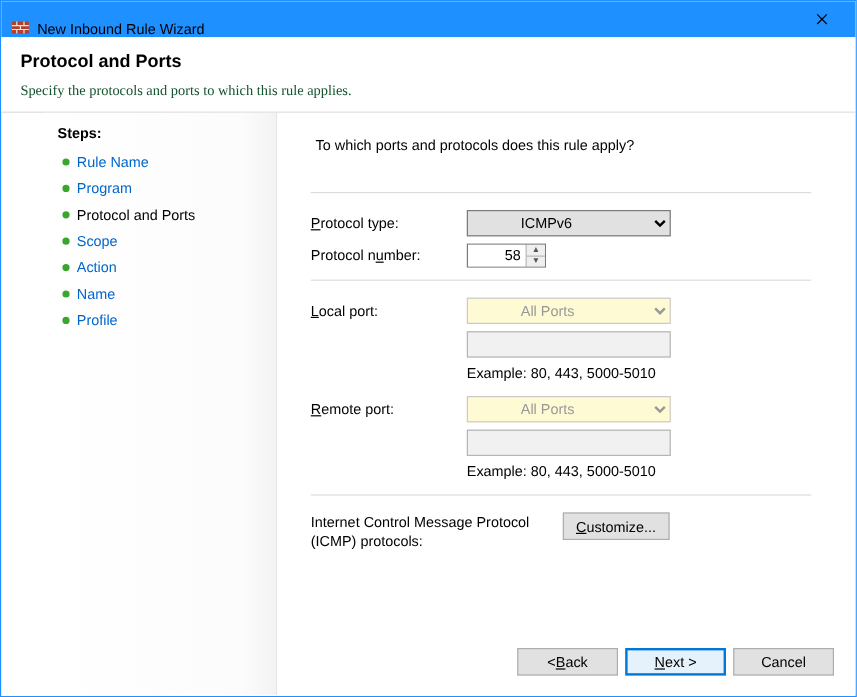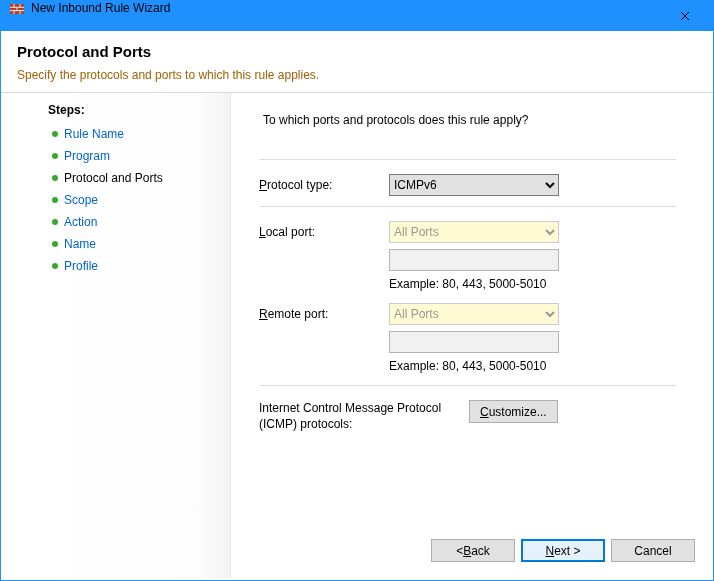--- a/index.html
+++ b/index.html
@@ -12,21 +12,21 @@
     width: 714px;
     height: 581px;
     overflow: hidden;
     border: 1px solid #1e90ff;
   }
   
   .titlebar {
     height: 30px;
     background: #1e90ff;
     display: flex;
-    align-items: flex-start;
+    align-items: flex-end;
     padding: 0 6px 0 8px;
     color: #000;
   }
   .titlebar .app-icon { width:16px; height:16px; margin-right:6px; display:flex; align-items:center; justify-content:center; }
   .titlebar .title { flex:1; font-size:12px; color:#000; }
   .titlebar .close {
     width: 44px; height: 30px;
     display:flex; align-items:center; justify-content:center;
     font-size:14px; color:#000;
   }
@@ -38,21 +38,22 @@
     background: #fff;
   }
   .header h1 {
     margin:0 0 8px 0;
     font-size:15px;
     font-weight:600;
     color:#000;
   }
   .header .sub {
     font-size:12px;
-    color:#a16207;
+    color:#14532d;
+    font-family:Liberation Serif, serif;
   }
 
   
   .body {
     display:flex;
     height: calc(100% - 30px - 64px); 
     margin-left: 35px;
   }
   .sidebar {
     width: 195px;
@@ -109,20 +110,21 @@
     background:#dcdcdc;
     margin: 10px 0 14px 0;
     width: 96%;
   }
   select.combo {
     width:170px;
     height:22px;
     font-size:12px;
     border:1px solid #7a7a7a;
     background:#e1e1e1;
+    padding-left:40px;
   }
   select.combo.disabled {
     background:#fef9c3;
     color:#6d6d6d;
     border-color:#b5b5b5;
   }
   .spinner {
     display:inline-flex;
     border:1px solid #7a7a7a;
     height:20px;
@@ -273,20 +275,30 @@
 
     <div class="sep"></div>
 
     <div class="form-row">
       <div class="lbl"><span class="u">P</span><span>rotocol type:</span></div>
       <select class="combo">
         <option>ICMPv6</option>
       </select>
     </div>
 
+    <div class="form-row">
+      <div class="lbl"><span>Protocol n</span><span class="u">u</span><span>mber:</span></div>
+      <div class="spinner">
+        <input type="text" readonly="" value="58" style="">
+        <div class="arrows">
+          <div>▲</div>
+          <div>▼</div>
+        </div>
+      </div>
+    </div>
 
     <div class="sep"></div>
 
     <div class="form-row">
       <div class="lbl"><span class="u">L</span><span>ocal port:</span></div>
       <select class="combo disabled" disabled="">
         <option>All Ports</option>
       </select>
     </div>
     <div class="form-row">

